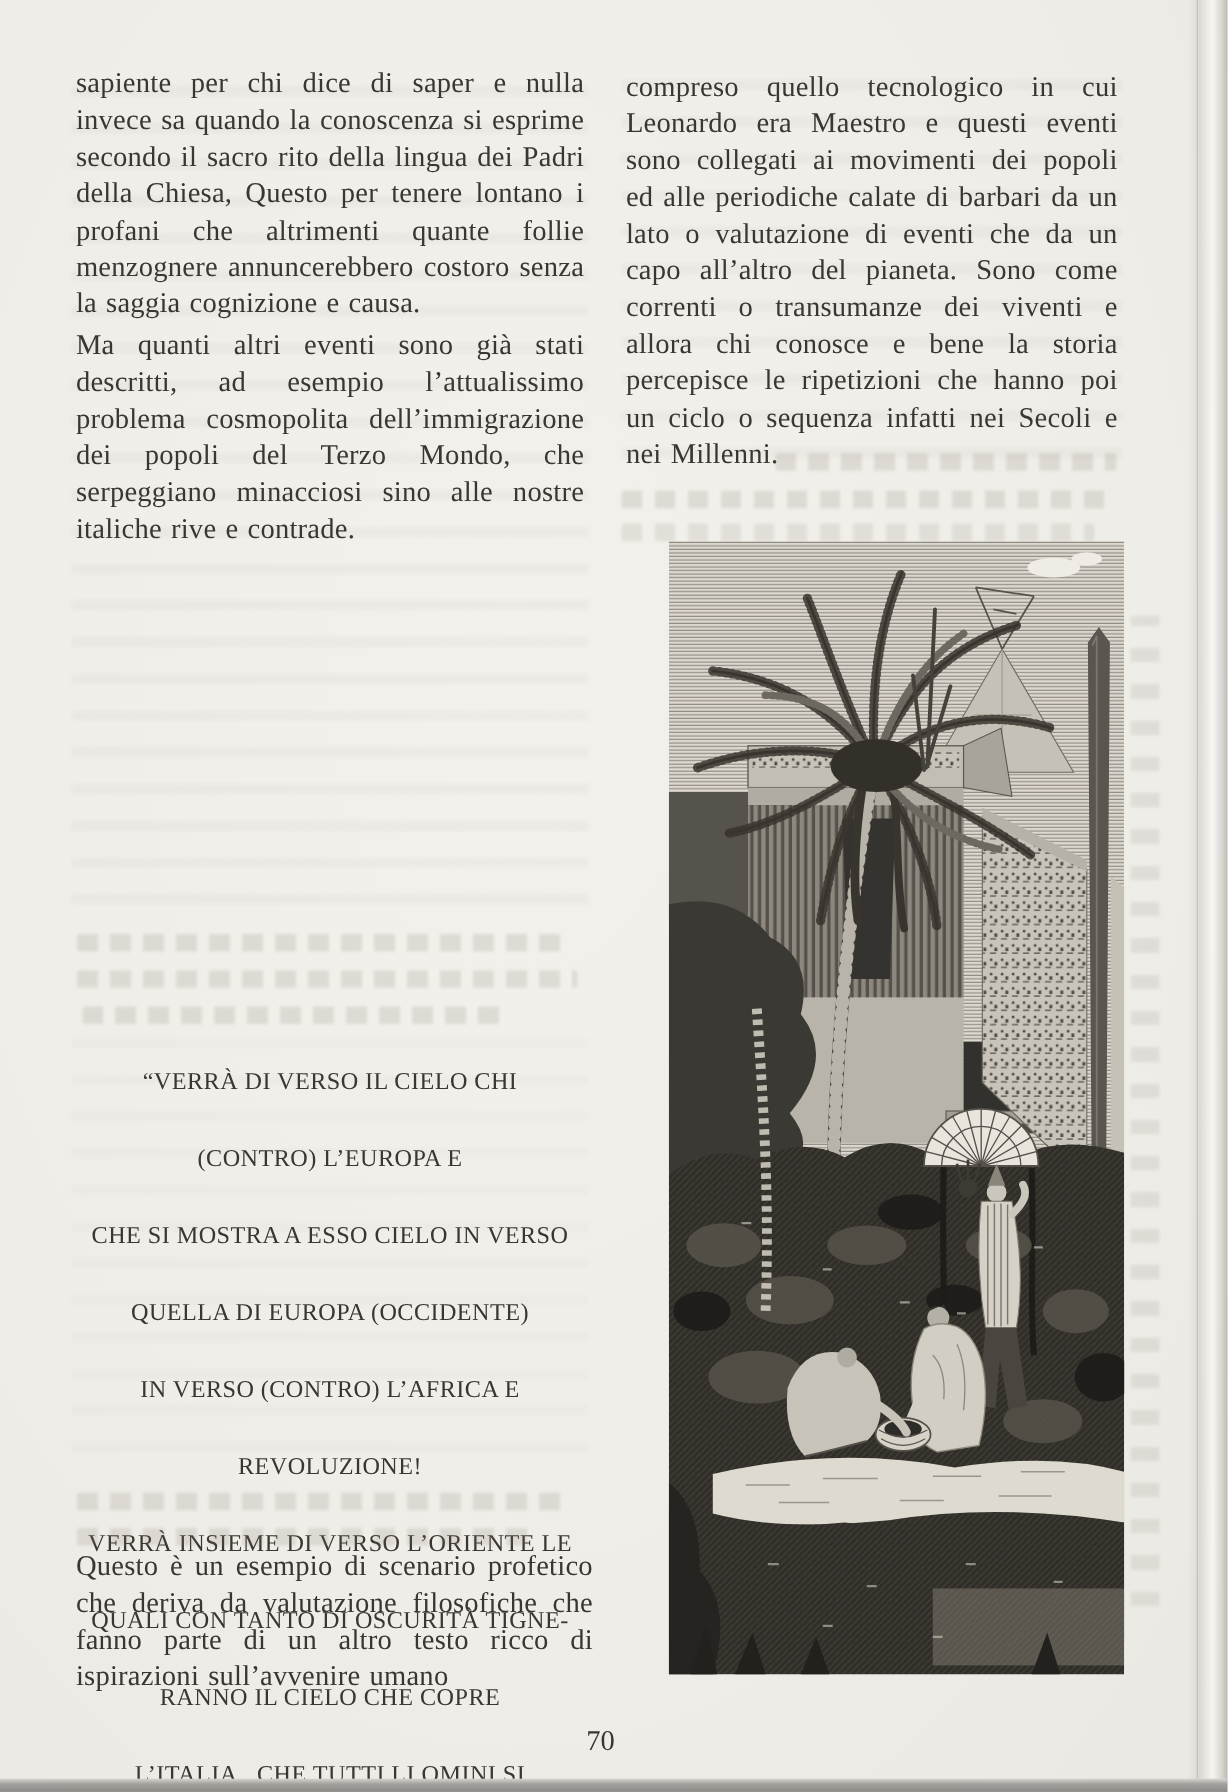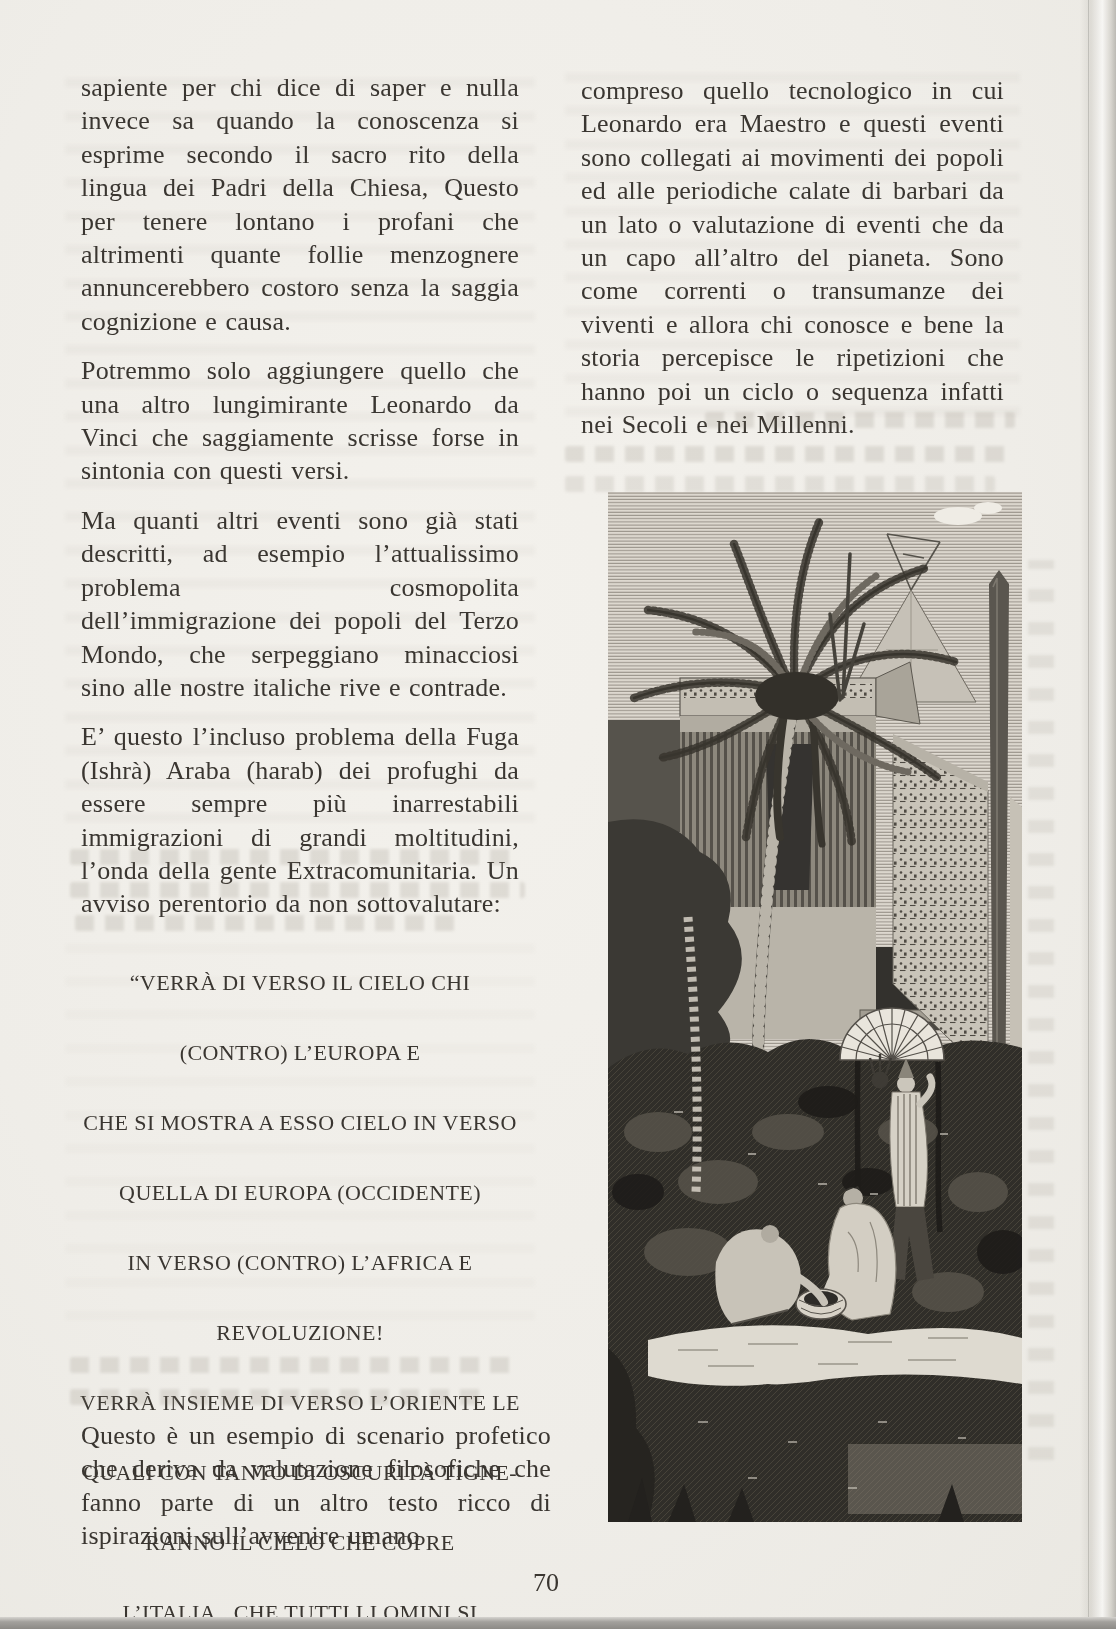--- a/index.html
+++ b/index.html
@@ -3,21 +3,21 @@
 <meta charset="utf-8">
 <style>
   html,body{margin:0;padding:0;}
   body{width:1116px;height:1629px;position:relative;overflow:hidden;
        background:#f1efea;
        font-family:"Liberation Serif","DejaVu Serif",serif;}
   .page{position:absolute;inset:0;
         background:radial-gradient(ellipse at 42% 38%, #f3f1ec 0%, #efede8 60%, #eae8e2 100%);}
 
   
-  .para{margin:16px;text-align:justify;font-size:26px;line-height:33.4px;
+  .para{margin:4px;text-align:justify;font-size:26px;line-height:33.4px;
         color:#3a3631;word-spacing:1.6px;letter-spacing:0.2px;}
   .paras-left{position:absolute;left:65px;top:55px;width:470px;}
   .rc-text{position:absolute;left:565px;top:58px;width:455px;}
   .verse{position:absolute;left:60px;top:928px;width:480px;text-align:center;}
   .verse-line{font-size:22px;line-height:30px;color:#3a3631;letter-spacing:0.4px;
               white-space:nowrap;margin-top:40px;}
   .closing{position:absolute;left:65px;top:1403px;width:470px;}
   .page-number{position:absolute;left:0;top:1568px;width:1092px;text-align:center;
                font-size:26px;color:#3a3631;}
 
@@ -50,23 +50,21 @@
 <body>
 
 <div class="page">
 
   <div class="ghost-col" style="left:65px;top:62px;width:470px;height:780px;"></div>
   <div class="ghost-col" style="left:65px;top:940px;width:470px;height:400px;opacity:.32;"></div>
   <div class="ghost-col" style="left:565px;top:66px;width:455px;height:370px;"></div>
 
   <div class="paras-left">
     <p class="para">sapiente per chi dice di saper e nulla invece sa quando la conoscenza si esprime secondo il sacro rito della lingua dei Padri della Chiesa, Questo per tenere lontano i profani che altrimenti quante follie menzognere annuncerebbero costoro senza la saggia cognizione e causa.</p>
-    <p class="para">Potremmo solo aggiungere quello che una altro lungimirante Leonardo da Vinci che saggiamente scrisse forse in sintonia con questi versi.</p>
     <p class="para">Ma quanti altri eventi sono già stati descritti, ad esempio l’attualissimo problema cosmopolita dell’immigrazione dei popoli del Terzo Mondo, che serpeggiano minacciosi sino alle nostre italiche rive e contrade.</p>
-    <p class="para">E’ questo l’incluso problema della Fuga (Ishrà) Araba (harab) dei profughi da essere sempre più inarrestabili immigrazioni di grandi moltitudini, l’onda della gente Extracomunitaria. Un avviso perentorio da non sottovalutare:</p>
   </div>
 
   <div class="verse">
     <div class="verse-line">“VERRÀ DI VERSO IL CIELO CHI</div>
     <div class="verse-line">(CONTRO) L’EUROPA E</div>
     <div class="verse-line">CHE SI MOSTRA A ESSO CIELO IN VERSO</div>
     <div class="verse-line">QUELLA DI EUROPA (OCCIDENTE)</div>
     <div class="verse-line">IN VERSO (CONTRO) L’AFRICA E</div>
     <div class="verse-line">REVOLUZIONE!</div>
     <div class="verse-line">VERRÀ INSIEME DI VERSO L’ORIENTE LE</div>

